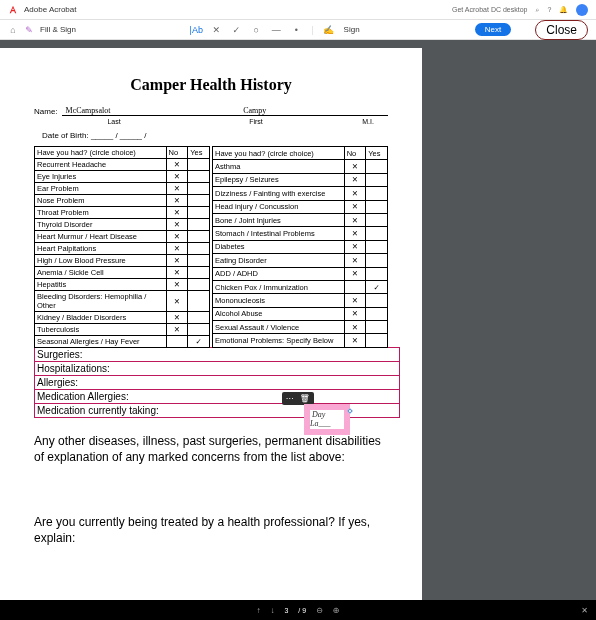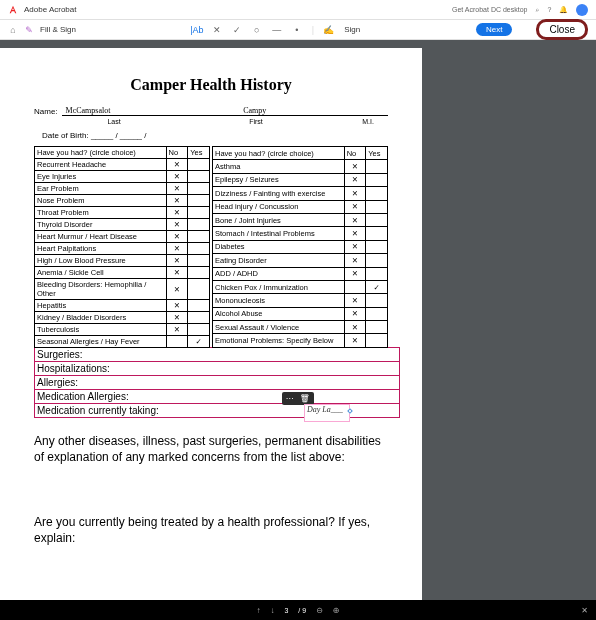--- a/index.html
+++ b/index.html
@@ -11,21 +11,21 @@
 .topbar-right{display:flex;align-items:center;gap:8px}
 .top-btn{font-size:7px;color:#666;cursor:pointer}
 .avatar{width:12px;height:12px;border-radius:50%;background:#3b82f6}
 .subbar{height:20px;background:#fff;border-bottom:1px solid #e0e0e0;display:flex;align-items:center;padding:0 8px;justify-content:space-between}
 .subbar-left{display:flex;align-items:center;gap:6px}
 .subbar-center{display:flex;gap:10px}
 .subbar-right{display:flex;align-items:center;gap:24px}
 .tool-icon{width:10px;height:10px;display:flex;align-items:center;justify-content:center;color:#666;cursor:pointer;font-size:9px}
 .tool-icon.active{color:#1473e6}
 .btn-next{background:#1473e6;color:#fff;border:none;border-radius:10px;padding:2px 10px;font-size:8px;cursor:pointer}
-.btn-close{background:#fff;border:3px solid #7f1d1d;border-radius:10px;padding:2px 10px;font-size:10px;cursor:pointer}
+.btn-close{background:#fff;border:1px solid #7f1d1d;border-radius:10px;padding:2px 10px;font-size:12px;cursor:pointer}
 .canvas{height:560px;background:#525659;display:flex;overflow:hidden;position:relative}
 .page{width:422px;height:560px;background:#fff;margin-top:8px;padding:28px 34px;position:relative;font-size:7.8px}
 .title{font-family:Georgia,serif;font-weight:bold;font-size:16px;text-align:center;margin-bottom:12px}
 .name-row{display:flex;align-items:flex-end;margin-bottom:2px}
 .name-lbl{font-size:8px;margin-right:4px}
 .name-last{width:100px;border-bottom:1px solid #000;display:flex;align-items:flex-end;padding-left:4px}
 .name-first{flex:1;border-bottom:1px solid #000;text-align:center}
 .name-mi{width:40px;border-bottom:1px solid #000}
 .name-sub{display:flex;font-size:7px;margin-bottom:6px}
 .name-sub span:nth-child(1){width:100px;margin-left:30px;text-align:center}
@@ -36,21 +36,21 @@
 .medtable{border-collapse:collapse;width:182px}
 .medtable td,.medtable th{border:1px solid #000;padding:1px 2px;font-size:7.5px;height:12px;vertical-align:middle}
 .medtable th{font-weight:normal;text-align:left}
 .col-q{width:136px}
 .col-yn{width:22px;text-align:center}
 .x{font-family:Arial;font-size:10px;text-align:center}
 .chk{font-size:9px;text-align:center}
 .fullrow{border-collapse:collapse;width:366px;margin-top:-1px}
 .fullrow td{border:1px solid #be185d;padding:1px 2px;font-size:10px;height:12px}
 .bodytext{font-size:12px;margin-top:16px;line-height:1.3}
-.sig-box{position:absolute;right:72px;top:356px;width:46px;height:18px;border:1px solid #f9a8d4;background:#fff}
+.sig-box{position:absolute;right:72px;top:356px;width:46px;height:31px;border:6px solid #f9a8d4;background:#fff}
 .sig-scribble{font-family:cursive;font-size:8px;color:#333;padding-left:2px;font-style:italic}
 .sig-tools{position:absolute;right:108px;top:344px;background:#2d2d2d;border-radius:2px;padding:2px 4px;display:flex;gap:6px}
 .sig-tools span{color:#fff;font-size:8px;cursor:pointer}
 .sig-handle{position:absolute;right:70px;top:361px;width:4px;height:4px;background:#fff;border:1px solid #4a90d9;transform:rotate(45deg)}
 .bottombar{height:20px;background:#000;display:flex;align-items:center;justify-content:center;gap:10px;color:#aaa;font-size:8px;position:relative}
 .bottombar .pg{color:#fff;font-size:7px}
 .close-x{position:absolute;right:8px;color:#aaa;cursor:pointer}
 .typed{font-family:'Brush Script MT',cursive;font-size:8px}
 </style>
 </head>
@@ -167,26 +167,26 @@
               <td>High / Low Blood Pressure</td>
               <td class="x">✕</td>
               <td class="chk"></td>
             </tr>
             <tr>
               <td>Anemia / Sickle Cell</td>
               <td class="x">✕</td>
               <td class="chk"></td>
             </tr>
             <tr>
+              <td>Hepatitis</td>
+              <td class="x">✕</td>
+              <td class="chk"></td>
+            </tr>
+            <tr>
               <td>Bleeding Disorders: Hemophilia / Other</td>
-              <td class="x">✕</td>
-              <td class="chk"></td>
-            </tr>
-            <tr>
-              <td>Hepatitis</td>
               <td class="x">✕</td>
               <td class="chk"></td>
             </tr>
             <tr>
               <td>Kidney / Bladder Disorders</td>
               <td class="x">✕</td>
               <td class="chk"></td>
             </tr>
             <tr>
               <td>Tuberculosis</td>

